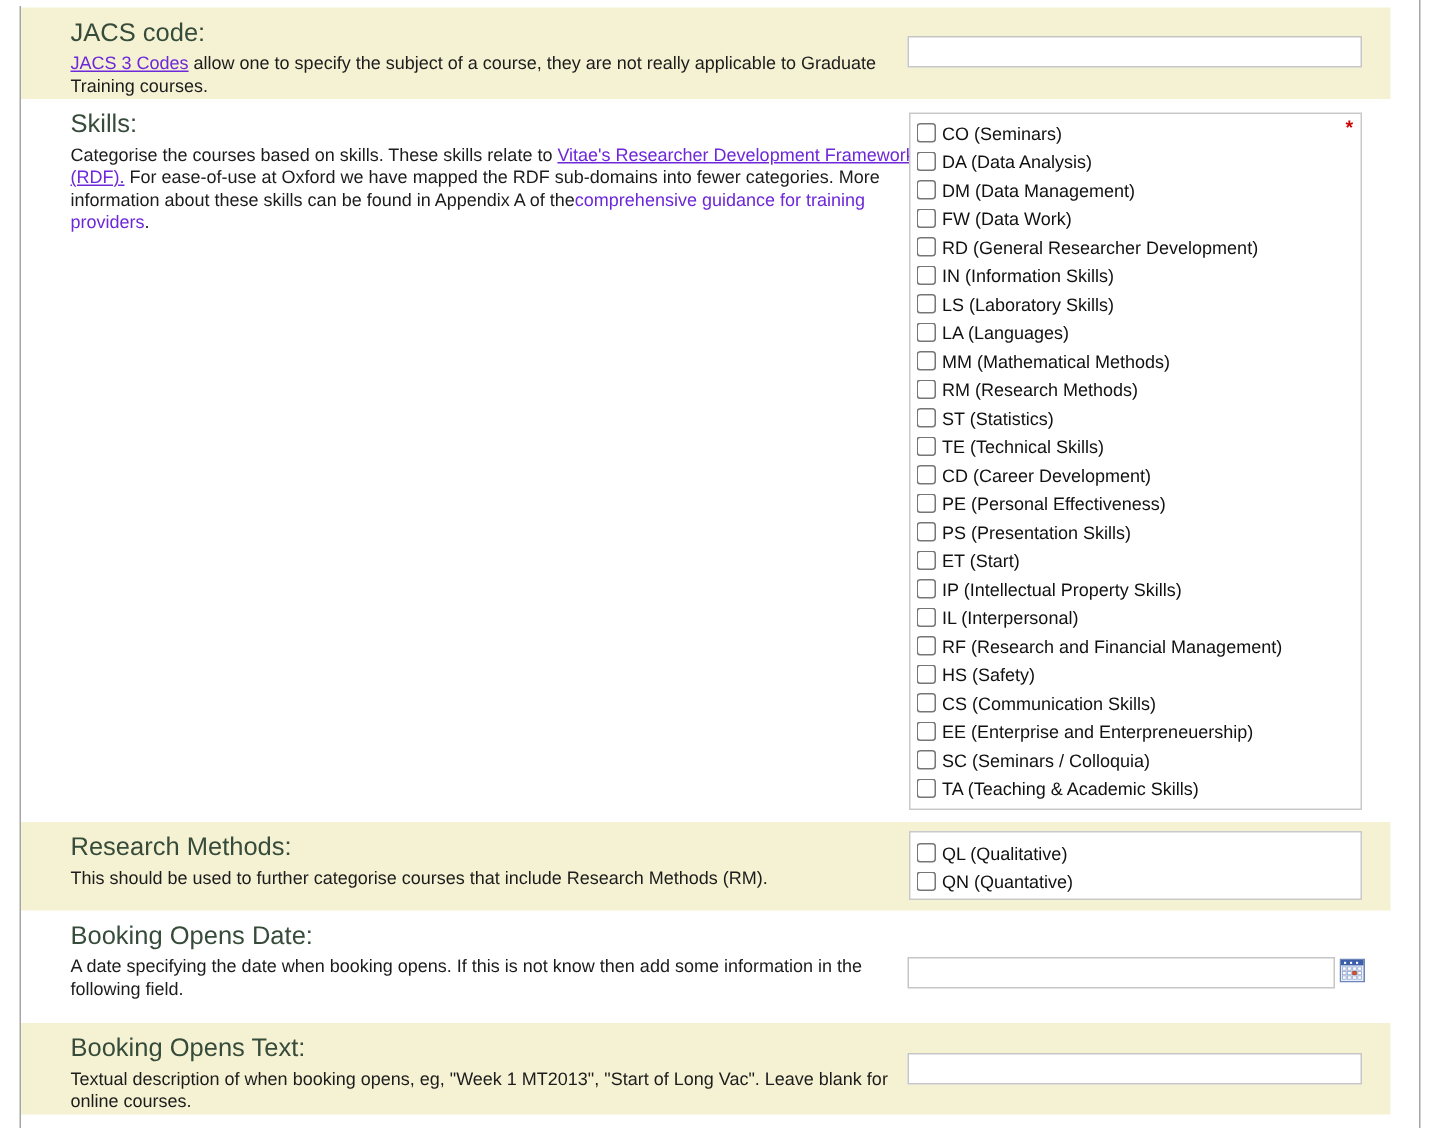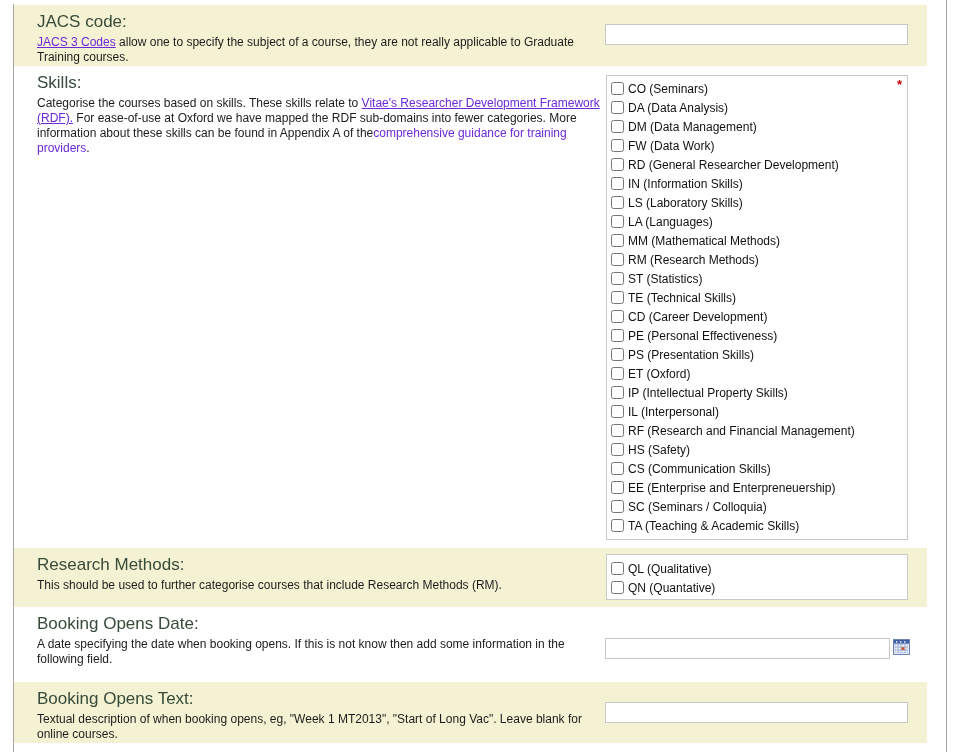--- a/index.html
+++ b/index.html
@@ -5,21 +5,21 @@
   html,body { margin:0; padding:0; background:#ffffff; }
   body { font-family:"Liberation Sans", sans-serif; }
   .page { position:relative; width:964px; height:752px; background:#ffffff; overflow:hidden; }
 
   .vline { position:absolute; width:1px; background:#a6a6a6; top:0; bottom:0; }
   .vline.left  { left:13px; top:4px; }
   .vline.right { left:946px; }
 
   .content { position:absolute; left:14px; top:5px; width:913px; }
 
-  .section { position:relative; box-sizing:border-box; padding:7px 0 0 23px; }
+  .section { position:relative; box-sizing:border-box; padding:7px 0 0 33px; }
   .section.cream { background:#f5f2d3; }
 
   .sec-heading { margin:0 0 3px 0; font-size:17px; font-weight:400; color:#364b3a; }
   .sec-desc { margin:0; width:567px; font-size:12px; line-height:15px; color:#1c1c1c; }
 
   a.plink { color:#6d28d9; text-decoration:underline; cursor:pointer; }
   a.plink.nou { text-decoration:none; }
 
   .text-input {
     position:absolute; box-sizing:border-box; height:21px; width:303px;
@@ -141,21 +141,21 @@
             <span>PE (Personal Effectiveness)</span>
           </label>
 
           <label class="cb-row">
             <input type="checkbox" style="">
             <span>PS (Presentation Skills)</span>
           </label>
 
           <label class="cb-row">
             <input type="checkbox" style="">
-            <span>ET (Oxford)</span>
+            <span>ET (Start)</span>
           </label>
 
           <label class="cb-row">
             <input type="checkbox" style="">
             <span>IP (Intellectual Property Skills)</span>
           </label>
 
           <label class="cb-row">
             <input type="checkbox" style="">
             <span>IL (Interpersonal)</span>

